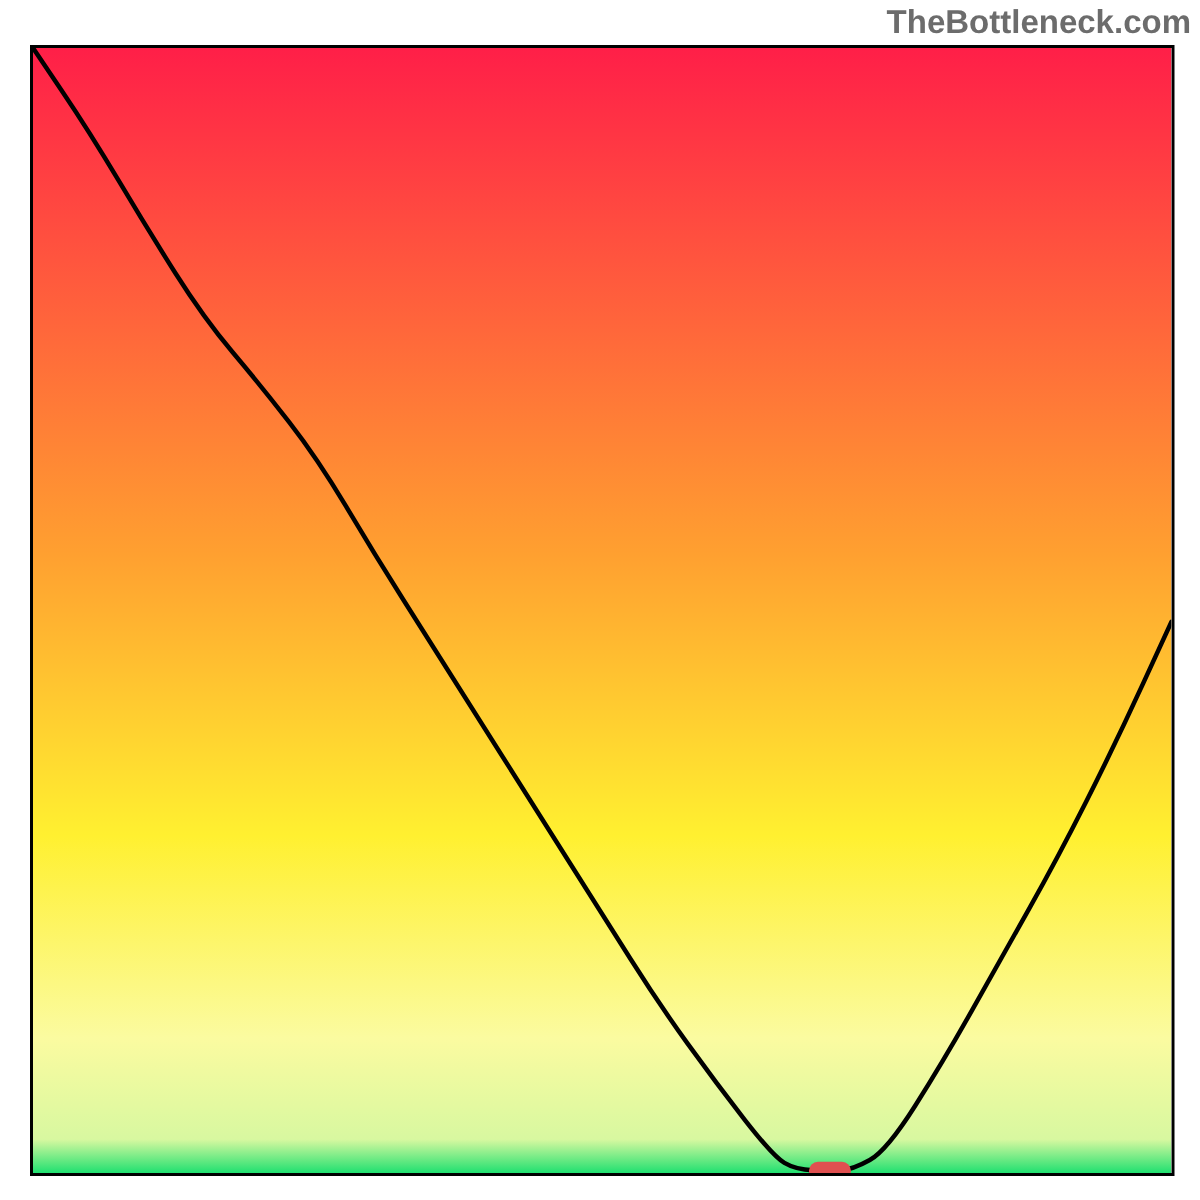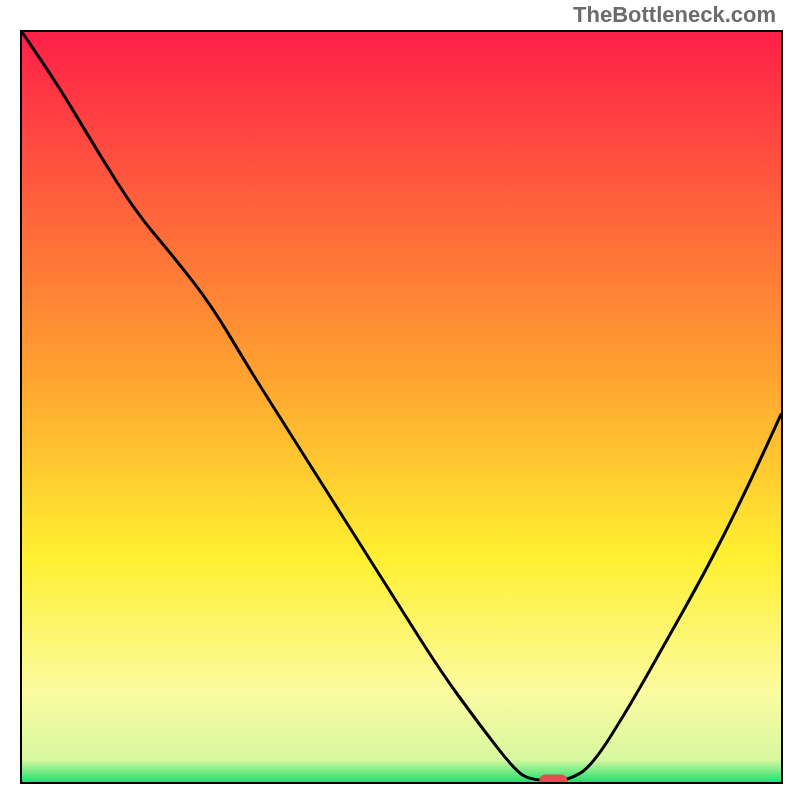--- a/index.html
+++ b/index.html
@@ -38,21 +38,21 @@
   .curve-svg {
     position: absolute;
     left: 0;
     top: 0;
     width: 100%;
     height: 100%;
   }
   .watermark {
     position: absolute;
     top: 2px;
-    right: 24px;
+    right: 6px;
     font-size: 22px;
     font-weight: 600;
     color: #6c6c6c;
   }
 </style>
 </head>
 <body>
 
 <div class="frame">
   <div class="watermark">TheBottleneck.com</div>

